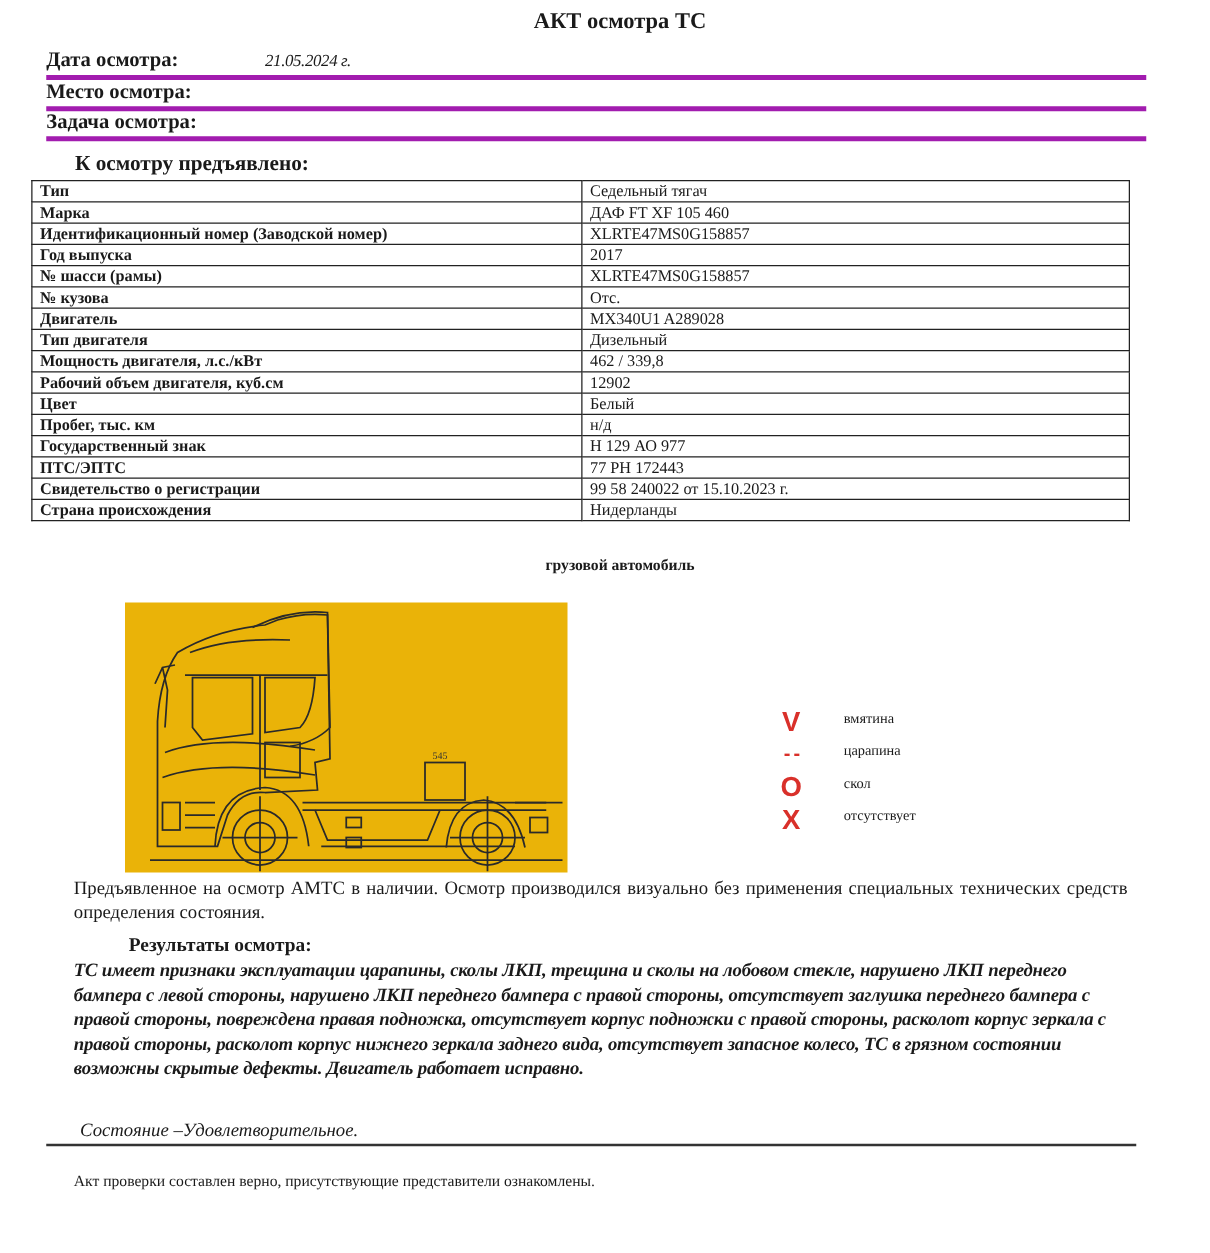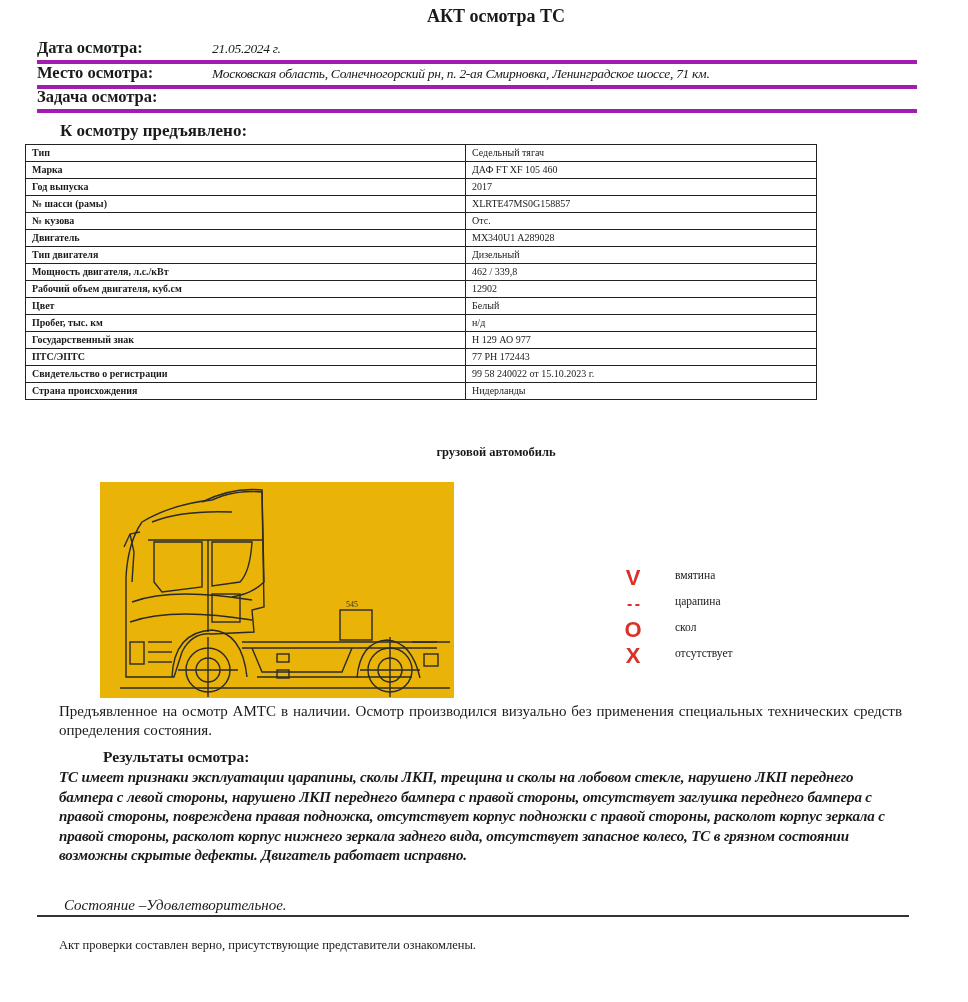--- a/index.html
+++ b/index.html
@@ -8,22 +8,22 @@
   .abs { position: absolute; padding-left: 12px; }
 
   .title { left: 0; width: 968px; top: 6px; text-align: center; font-weight: bold; font-size: 18px; }
 
   .hdr-row { left: 37px; width: 868px; height: 22px; border-bottom: 4px solid #a21caf; text-decoration: underline; }
   .hdr-label { position: absolute; left: 0; bottom: 2px; font-weight: bold; font-size: 16.5px; }
   .hdr-value { position: absolute; left: 175px; bottom: 3px; font-style: italic; font-size: 13.5px; letter-spacing: -0.3px; }
 
   .section-title { left: 48px; top: 121px; font-weight: bold; font-size: 17px; }
 
-  table.spec { position: absolute; left: 25px; top: 144px; width: 792px; border-collapse: collapse;
-               font-size: 10px; }
+  table.spec { position: absolute; left: 25px; top: 144px; width: 879px; border-collapse: collapse;
+               font-size: 13px; }
   table.spec td { border: 1.5px solid #222; padding: 0 6px; height: 16px; line-height: 16px; }
   table.spec td.k { width: 427px; font-weight: bold; }
   table.spec td.v { font-weight: normal; }
 
   .ext-title { left: 0; width: 968px; top: 445px; text-align: center; font-weight: bold; font-size: 12.5px; line-height: 15px; }
 
   .truck { left: 100px; top: 482px; width: 342px; height: 216px; background: #eab308; }
 
   .legend { left: 610px; top: 566px; }
   .legend-row { position: relative; height: 26px; }
@@ -42,37 +42,40 @@
 <body>
 
 <div class="abs title">АКТ осмотра ТС</div>
 
 <div class="abs hdr-row" style="top:38px;">
   <span class="hdr-label">Дата осмотра:</span>
   <span class="hdr-value">21.05.2024 г.</span>
 </div>
 <div class="abs hdr-row" style="top:63px;">
   <span class="hdr-label">Место осмотра:</span>
-  <span class="hdr-value">Московская область, Солнечногорский рн, п. 2-ая Смирновка, Ленинградское шоссе, 71 км.</span>
 </div>
 <div class="abs hdr-row" style="top:87px;">
   <span class="hdr-label">Задача осмотра:</span>
 </div>
 
 <div class="abs section-title">К осмотру предъявлено:</div>
 
 <table class="spec">
   <tbody id="spec-body">
       <tr>
         <td class="k">Тип</td>
         <td class="v">Седельный тягач</td>
       </tr>
       <tr>
         <td class="k">Марка</td>
         <td class="v">ДАФ FT XF 105 460</td>
+      </tr>
+      <tr>
+        <td class="k">Идентификационный номер (Заводской номер)</td>
+        <td class="v">XLRTE47MS0G158857</td>
       </tr>
       <tr>
         <td class="k">Год выпуска</td>
         <td class="v">2017</td>
       </tr>
       <tr>
         <td class="k">№ шасси (рамы)</td>
         <td class="v">XLRTE47MS0G158857</td>
       </tr>
       <tr>

